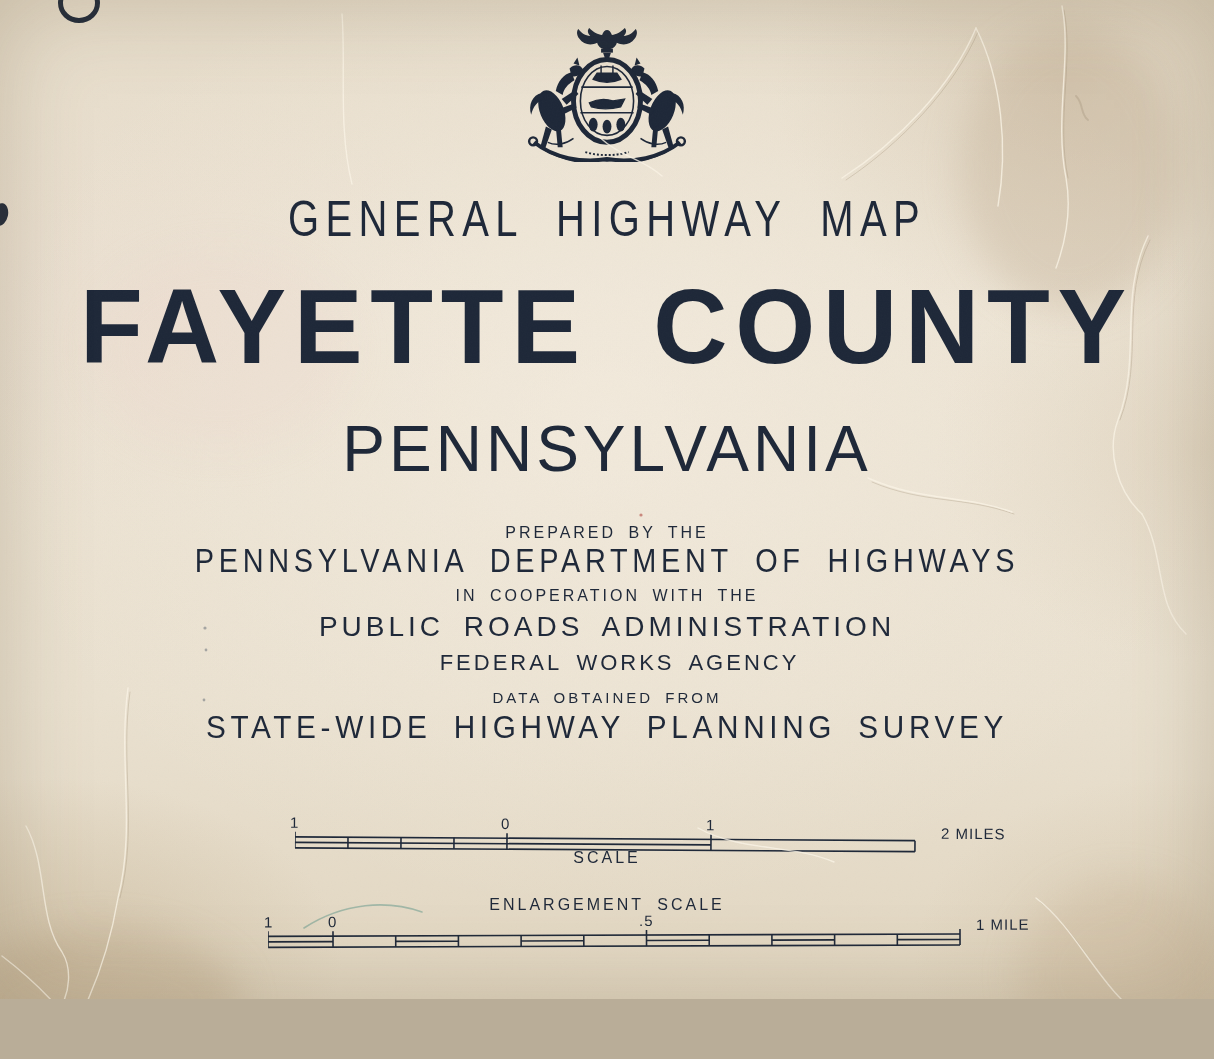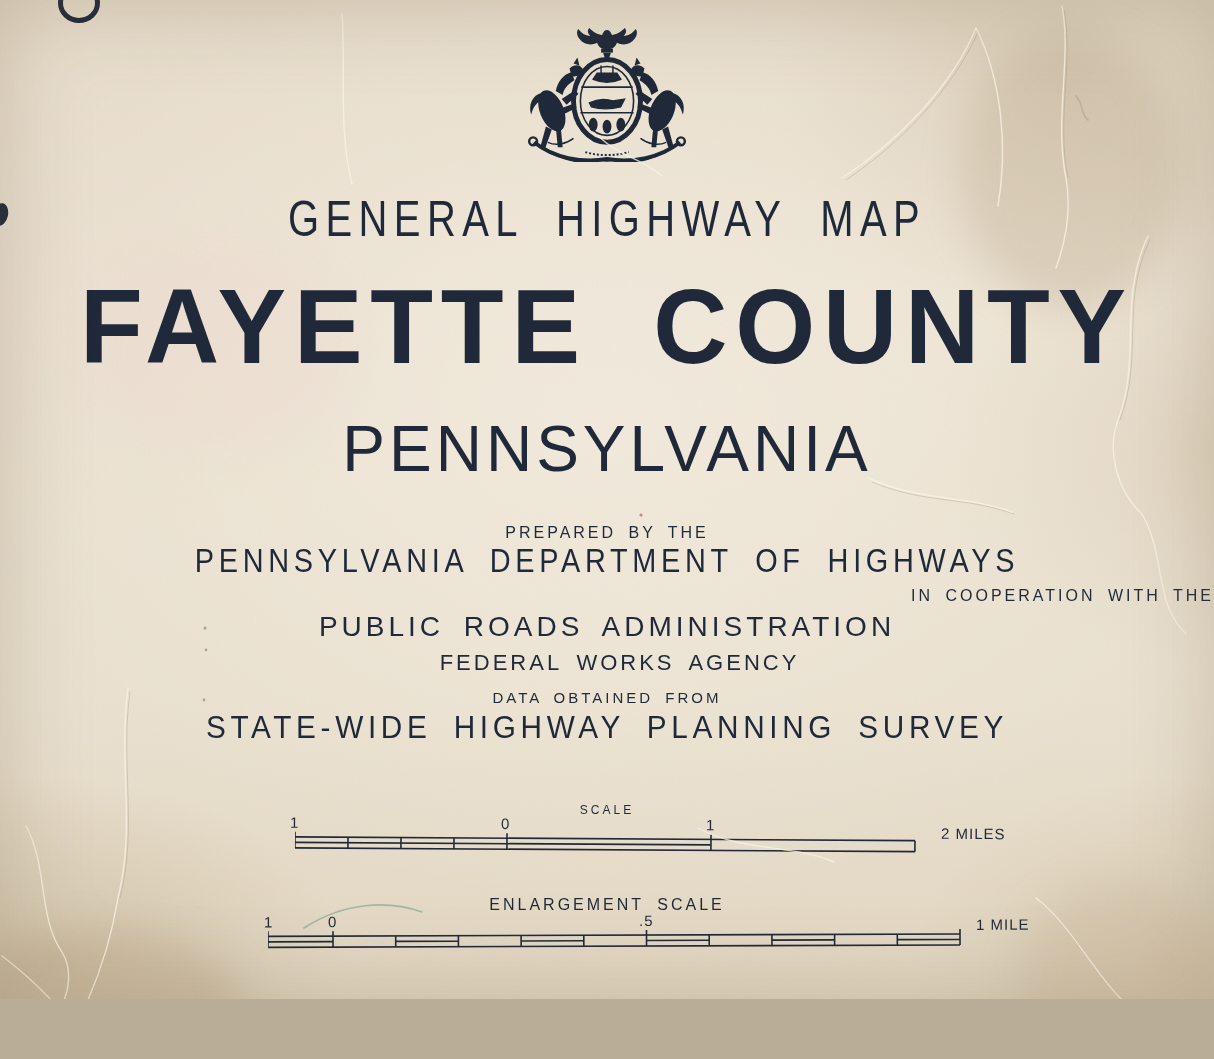--- a/index.html
+++ b/index.html
@@ -25,26 +25,26 @@
   .stain{position:absolute;border-radius:50%;filter:blur(18px);}
   .vignette{position:absolute;inset:0;box-shadow:inset 0 0 90px rgba(116,97,66,.28);}
   .overlay{position:absolute;left:0;top:0;pointer-events:none;}
   .line{position:absolute;left:0;right:0;text-align:center;white-space:nowrap;}
 
   .series-title{top:190px;font-size:50px;letter-spacing:8px;word-spacing:20px;transform:scaleX(.8);font-weight:400;}
   .county-title{top:266px;font-size:106px;font-weight:700;letter-spacing:8px;word-spacing:30px;transform:scaleX(.97);}
   .state-title{top:412px;font-size:64px;letter-spacing:4px;font-weight:400;}
   .prepared{top:524px;font-size:16px;letter-spacing:3px;word-spacing:5px;}
   .department{top:541px;font-size:34px;letter-spacing:5.5px;word-spacing:12px;transform:scaleX(.85);}
-  .cooperation{top:587px;font-size:16px;letter-spacing:3px;word-spacing:5px;text-align:right;}
+  .cooperation{top:587px;font-size:16px;letter-spacing:3px;word-spacing:5px;}
   .fed-agency{top:611px;font-size:28px;letter-spacing:4px;word-spacing:8px;}
   .fed-parent{top:650px;font-size:22px;letter-spacing:3px;word-spacing:6px;padding-left:25px;}
   .data-note{top:689px;font-size:15px;letter-spacing:3px;word-spacing:5px;}
   .survey{top:709px;font-size:32px;letter-spacing:5px;word-spacing:10px;transform:scaleX(.93);}
-  .scale-head{top:803px;font-size:12px;letter-spacing:3px;}
+  .scale-head{top:849px;font-size:16px;letter-spacing:3px;}
   .enl-head{top:896px;font-size:16px;letter-spacing:3px;word-spacing:6px;}
   .year{top:983px;font-size:28px;letter-spacing:2px;}
   .culture{top:1016px;font-size:16px;letter-spacing:1.5px;word-spacing:4px;}
 
   .barbox{position:absolute;height:44px;}
   .barbox .tick-label{position:absolute;top:0;font-size:15px;letter-spacing:1px;white-space:nowrap;}
   .barbox svg{position:absolute;left:0;}
 
   #scalebar{left:295px;top:816px;width:700px;transform:rotate(.35deg);}
   #enlbar{left:268px;top:912px;width:780px;transform:rotate(-.2deg);}

